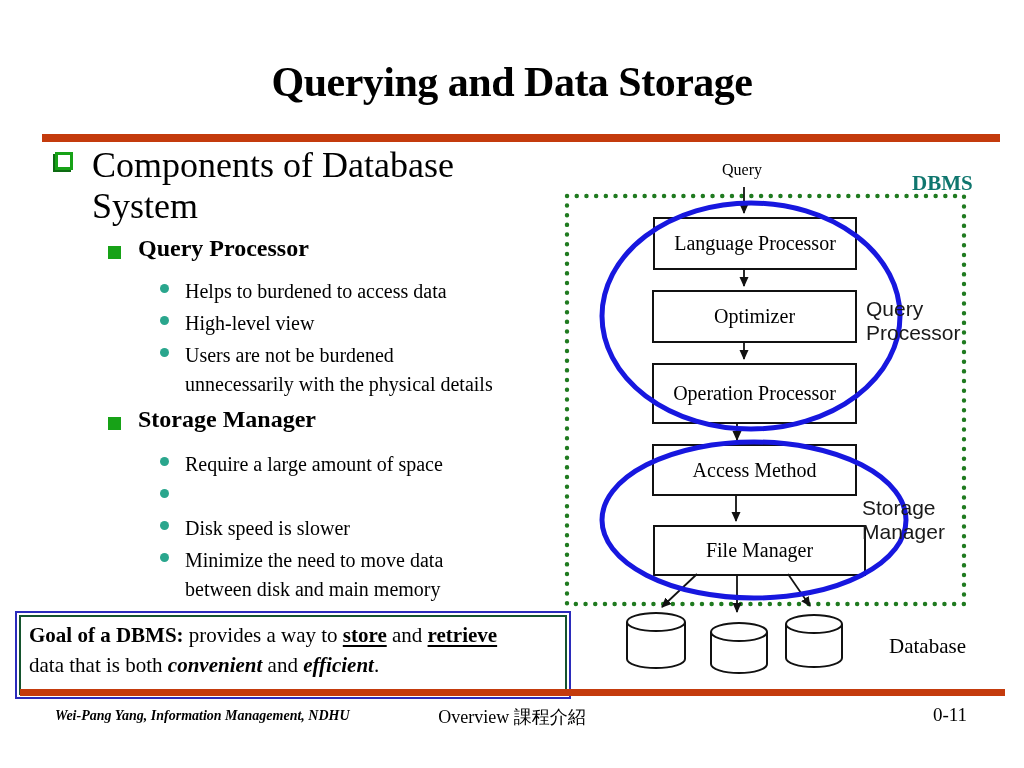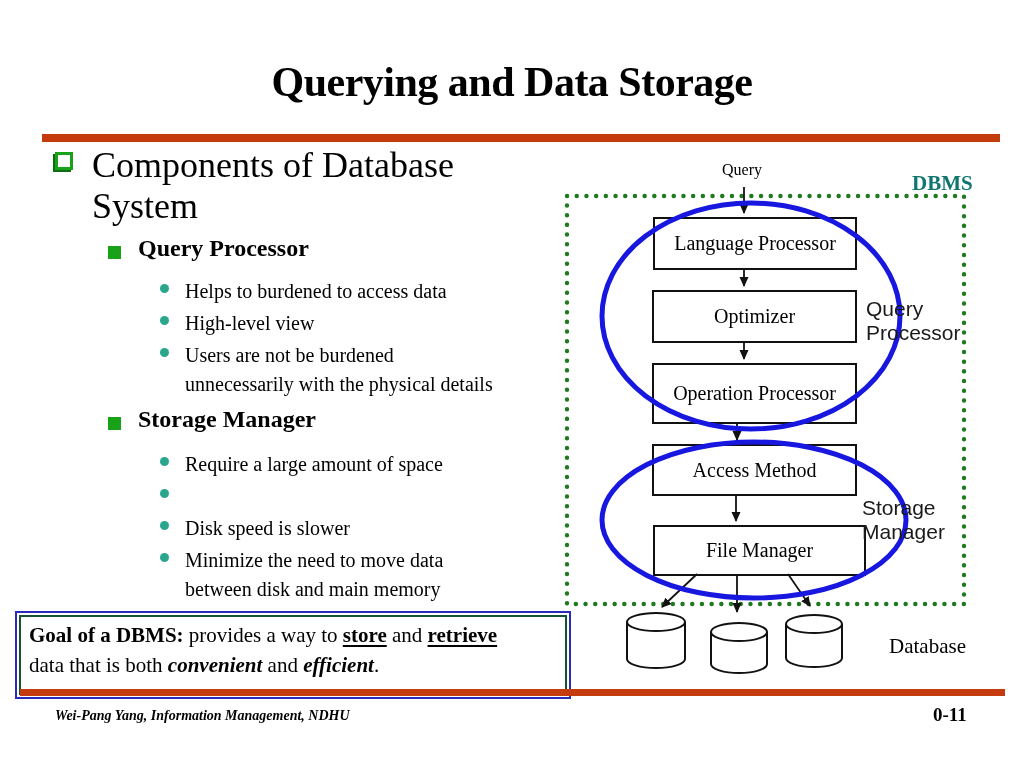--- a/index.html
+++ b/index.html
@@ -30,21 +30,21 @@
         display:flex;align-items:center;justify-content:center;font-size:20px;}
   .dsvg{position:absolute;left:0;top:0;z-index:2;pointer-events:none;}
   .dlabel{position:absolute;z-index:3;font-size:16px;}
   .dlabel-sans{position:absolute;z-index:3;font-size:21px;color:#1a1a1a;
                font-family:"Liberation Sans",sans-serif;}
   .dbms{font-size:21px;font-weight:bold;color:#0f766e;}
 
   
   .f-left{position:absolute;left:55px;top:708px;font-size:14px;font-weight:bold;font-style:italic;}
   .f-center{position:absolute;left:362px;top:705px;width:300px;text-align:center;font-size:18px;}
-  .f-right{position:absolute;left:933px;top:704px;font-size:19px;font-weight:bold;}
+  .f-right{position:absolute;left:933px;top:704px;font-size:19px;}
 </style>
 </head>
 <body>
 
 <div class="slide">
 
   <h1 class="title">Querying and Data Storage</h1>
   <div class="rule rule-top"></div>
 
   <span class="b1" style="left:55px;top:152px"></span>
@@ -132,15 +132,16 @@
   </svg>
 
   <div class="dlabel" style="left:722px;top:161px">Query</div>
   <div class="dlabel dbms" style="left:912px;top:171px">DBMS</div>
   <div class="dlabel-sans" style="left:866px;top:297px">Query Processor</div>
   <div class="dlabel-sans" style="left:862px;top:496px">Storage Manager</div>
   <div class="dlabel" style="left:889px;top:634px;font-size:21px">Database</div>
 
   <div class="rule rule-bottom"></div>
   <div class="f-left">Wei-Pang Yang, Information Management, NDHU</div>
+  <div class="f-center">Overview 課程介紹</div>
   <div class="f-right">0-11</div>
 
 </div>
 
 </body></html>

